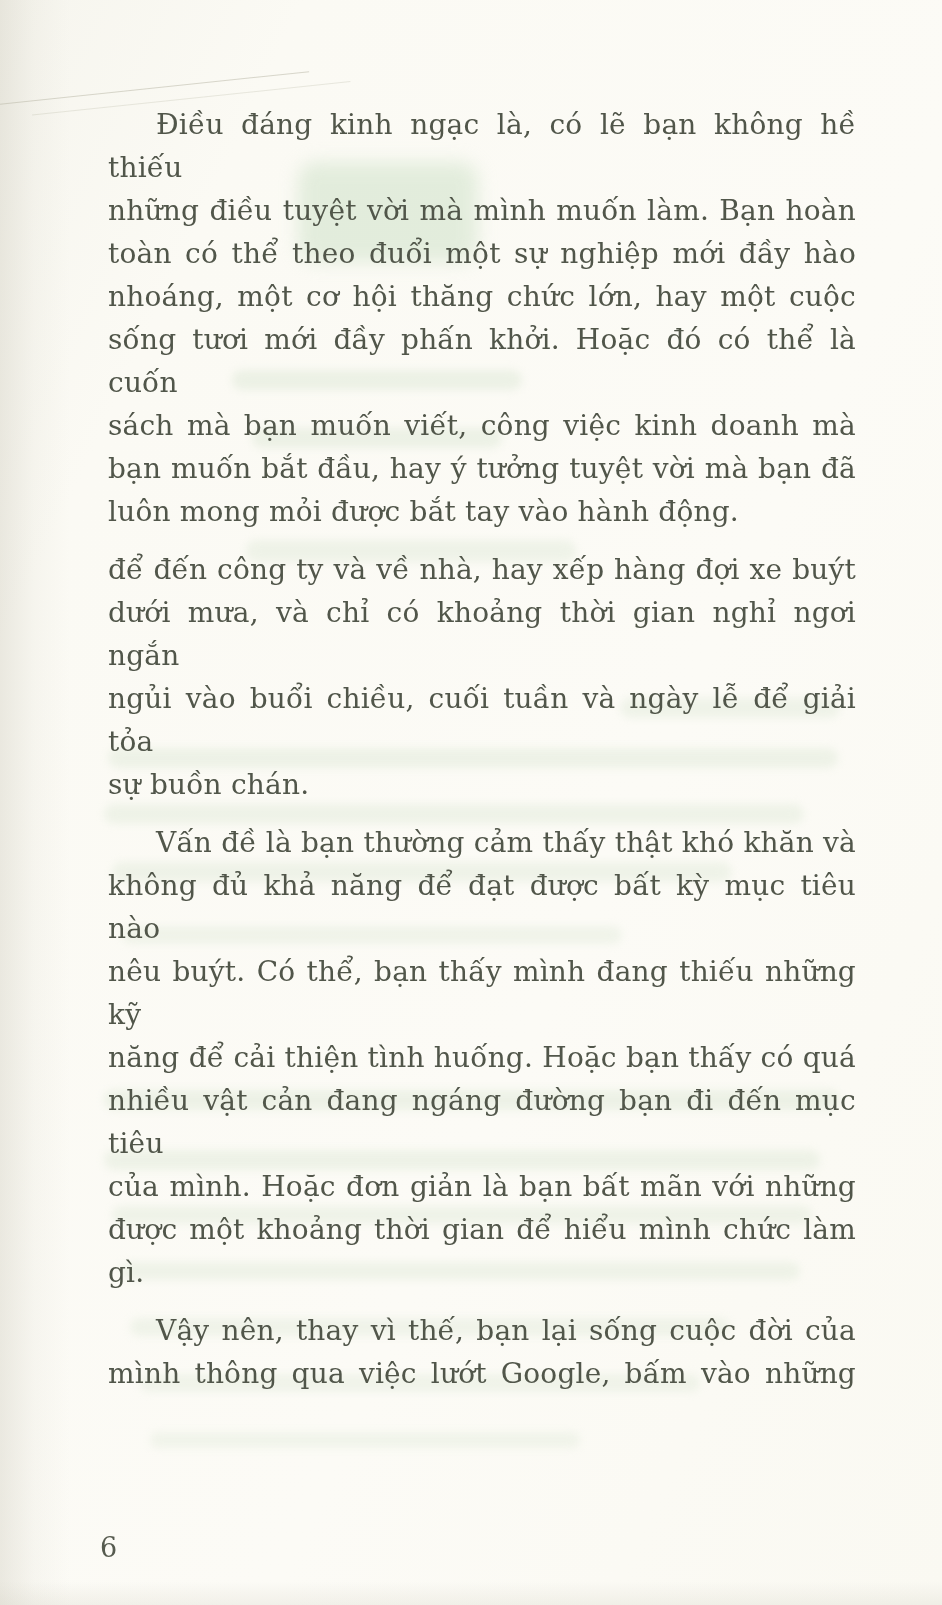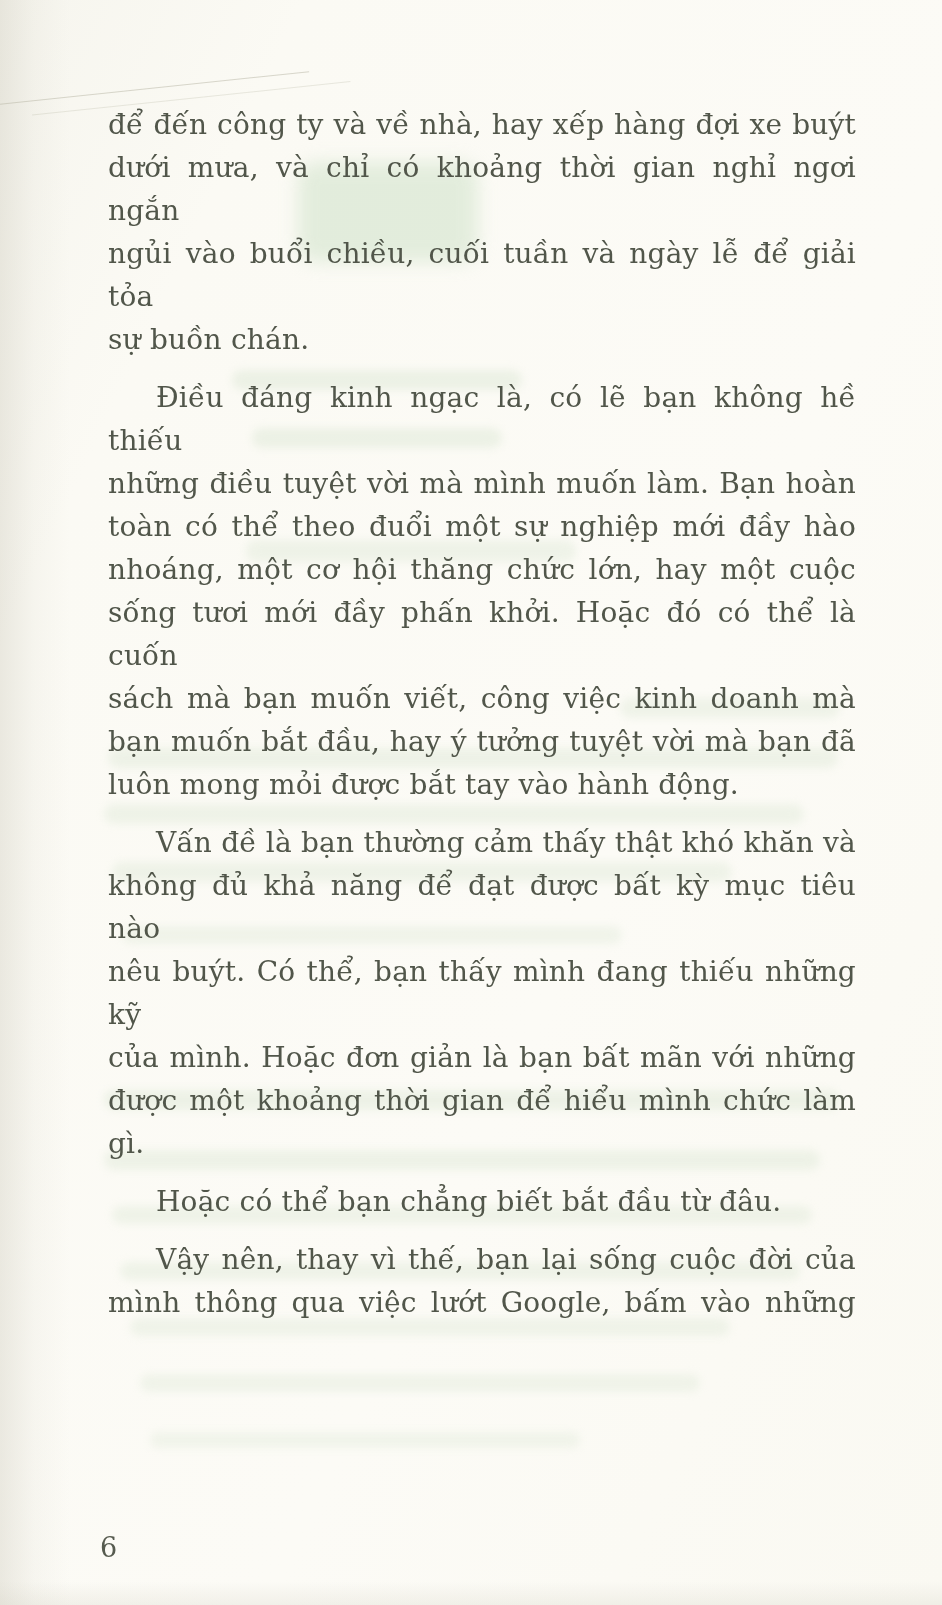--- a/index.html
+++ b/index.html
@@ -126,44 +126,43 @@
     <div class="bleed-stripe" style="left:104px; top:1150px; width:716px; height:20px; opacity:.45;"></div>
     <div class="bleed-stripe" style="left:112px; top:1206px; width:700px; height:18px; opacity:.42;"></div>
     <div class="bleed-stripe" style="left:120px; top:1262px; width:680px; height:18px; opacity:.42;"></div>
     <div class="bleed-stripe" style="left:130px; top:1318px; width:600px; height:18px; opacity:.40;"></div>
     <div class="bleed-stripe" style="left:140px; top:1374px; width:560px; height:18px; opacity:.38;"></div>
     <div class="bleed-stripe" style="left:150px; top:1432px; width:430px; height:16px; opacity:.35;"></div>
   </div>
 
   <main class="text-block" id="text-block">
       <div class="paragraph">
-        <div class="line">để đến công ty và về nhà, hay xếp hàng đợi xe buýt</div>
-        <div class="line">dưới mưa, và chỉ có khoảng thời gian nghỉ ngơi ngắn</div>
-        <div class="line">ngủi vào buổi chiều, cuối tuần và ngày lễ để giải tỏa</div>
-        <div class="line last">sự buồn chán.</div>
-      </div>
-      <div class="paragraph">
         <div class="line indent">Điều đáng kinh ngạc là, có lẽ bạn không hề thiếu</div>
         <div class="line">những điều tuyệt vời mà mình muốn làm. Bạn hoàn</div>
         <div class="line">toàn có thể theo đuổi một sự nghiệp mới đầy hào</div>
         <div class="line">nhoáng, một cơ hội thăng chức lớn, hay một cuộc</div>
         <div class="line">sống tươi mới đầy phấn khởi. Hoặc đó có thể là cuốn</div>
         <div class="line">sách mà bạn muốn viết, công việc kinh doanh mà</div>
         <div class="line">bạn muốn bắt đầu, hay ý tưởng tuyệt vời mà bạn đã</div>
         <div class="line last">luôn mong mỏi được bắt tay vào hành động.</div>
       </div>
       <div class="paragraph">
+        <div class="line">để đến công ty và về nhà, hay xếp hàng đợi xe buýt</div>
+        <div class="line">dưới mưa, và chỉ có khoảng thời gian nghỉ ngơi ngắn</div>
+        <div class="line">ngủi vào buổi chiều, cuối tuần và ngày lễ để giải tỏa</div>
+        <div class="line last">sự buồn chán.</div>
+      </div>
+      <div class="paragraph">
         <div class="line indent">Vấn đề là bạn thường cảm thấy thật khó khăn và</div>
         <div class="line">không đủ khả năng để đạt được bất kỳ mục tiêu nào</div>
         <div class="line">nêu buýt. Có thể, bạn thấy mình đang thiếu những kỹ</div>
+        <div class="line">năng để cải thiện tình huống. Hoặc bạn thấy có quá</div>
+        <div class="line">nhiều vật cản đang ngáng đường bạn đi đến mục tiêu</div>
         <div class="line">của mình. Hoặc đơn giản là bạn bất mãn với những</div>
         <div class="line last">được một khoảng thời gian để hiểu mình chức làm gì.</div>
-      </div>
-      <div class="paragraph">
-        <div class="line indent last">Hoặc có thể bạn chẳng biết bắt đầu từ đâu.</div>
       </div>
       <div class="paragraph">
         <div class="line indent">Vậy nên, thay vì thế, bạn lại sống cuộc đời của</div>
         <div class="line">mình thông qua việc lướt Google, bấm vào những</div>
       </div>
     </main>
 
   <div class="page-number">6</div>
 
 </div>

